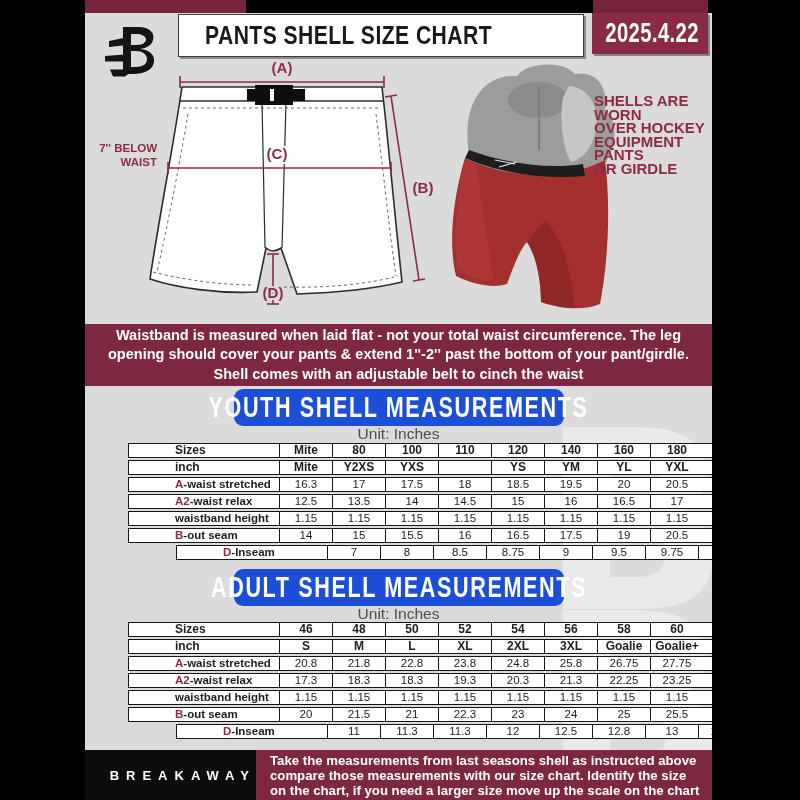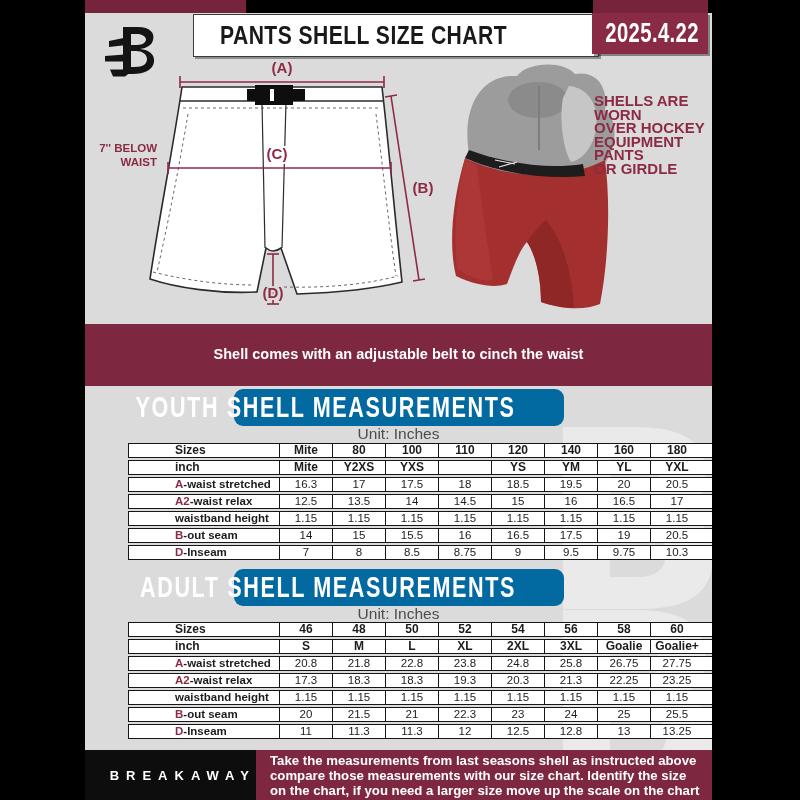--- a/index.html
+++ b/index.html
@@ -21,21 +21,21 @@
     position:absolute; z-index:1; font-size:250px; font-weight:bold; line-height:1;
     color:rgba(255,255,255,0.42); font-family:"DejaVu Sans", sans-serif;
     user-select:none; pointer-events:none;
   }
   #watermark-1 { left:455px; top:385px; }
   #watermark-2 { left:455px; top:568px; }
 
   
   #logo-box { position:absolute; left:18px; top:4px; width:64px; height:64px; z-index:3; }
   #title-bar {
-    position:absolute; left:108px; top:1px; width:404px; height:41px; z-index:3;
+    position:absolute; left:93px; top:1px; width:404px; height:41px; z-index:3;
     background:#fff; border:1px solid #3a3a3a; box-shadow:2px 2px 0 rgba(0,0,0,.35);
     display:flex; align-items:center;
   }
   #title-bar .ttl {
     font-size:24px; font-weight:bold; color:#191919; white-space:nowrap;
     transform:scale(.88,1.04); transform-origin:left center; margin-left:26px; letter-spacing:.5px;
   }
   #date-box {
     position:absolute; left:507px; top:0; width:116px; height:41px; z-index:3;
     background:#8a2b45; box-shadow:2px 2px 0 rgba(0,0,0,.4);
@@ -58,22 +58,22 @@
   #notice {
     position:absolute; left:0; top:311px; width:627px; height:62px; z-index:3;
     background:#7e2740; color:#fff; display:flex; flex-direction:column;
     align-items:center; justify-content:center;
   }
   #notice div { font-size:14.5px; font-weight:600; line-height:19.5px; white-space:nowrap; }
 
   
   .section-banner {
     position:absolute; left:50%; transform:translateX(-50%); width:330px; height:37px;
-    background:#0369a1; border-radius:9px; z-index:3;
-    display:flex; align-items:center; justify-content:flex-end;
+    background:#1d4ed8; border-radius:9px; z-index:3;
+    display:flex; align-items:center; justify-content:center;
   }
   .section-banner span {
     color:#fff; font-size:27px; font-weight:bold; letter-spacing:2px; white-space:nowrap;
     transform:scale(.8,1.08);
   }
   #youth-banner { top:376px; }
   #adult-banner { top:556px; }
   .unit {
     position:absolute; left:0; width:627px; text-align:center; z-index:3;
     color:#4c4c4c; font-size:15.5px;
@@ -84,21 +84,21 @@
   
   .size-table { position:absolute; left:3px; width:620px; z-index:2;
     display:flex; flex-direction:column;padding-left:40px; }
   #youth-table { top:430px; }
   #adult-table { top:609px; }
   .t-row {
     display:flex; background:#fff; height:13px; align-items:stretch;
     border-top:1.3px solid #161616; border-bottom:1.3px solid #161616;
     border-left:1.3px solid #161616; margin-bottom:2px;
   }
-  .t-row:last-child { margin-bottom:0; }
+  .t-row:last-child { margin-bottom:0;margin-left:48px; }
   .t-cell {
     flex:0 0 52px; text-align:center; font-size:11.5px; line-height:13px;
     color:#1c1c1c; border-left:1.3px solid #161616; overflow:hidden; white-space:nowrap;
   }
   .t-label {
     flex:0 0 150px; text-align:left; padding-left:46px; border-left:none;
     font-weight:bold; box-sizing:border-box;
   }
   .t-fill { flex:1 1 auto; border-left:none; }
   .t-row.head .t-cell { font-weight:bold; font-size:12px; }
@@ -232,20 +232,22 @@
     </svg>
 
     <div id="photo-caption">
         <div>SHELLS ARE WORN</div>
         <div>OVER HOCKEY</div>
         <div>EQUIPMENT PANTS</div>
         <div>OR GIRDLE</div>
       </div>
 
     <div id="notice">
+        <div>Waistband is measured when laid flat - not your total waist circumference. The leg</div>
+        <div>opening should cover your pants &amp; extend 1''-2'' past the bottom of your pant/girdle.</div>
         <div>Shell comes with an adjustable belt to cinch the waist</div>
       </div>
 
     <div id="youth-banner" class="section-banner">
       <span>YOUTH SHELL MEASUREMENTS</span>
     </div>
     <div id="youth-unit" class="unit">Unit: Inches</div>
     <div id="youth-table" class="size-table">
         <div class="t-row head">
           <div class="t-cell t-label">Sizes</div>

